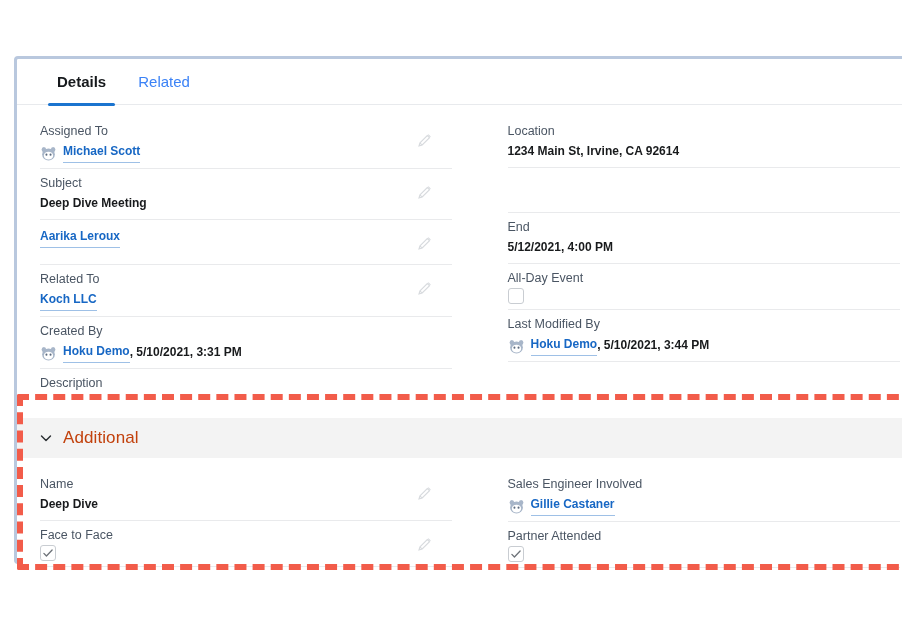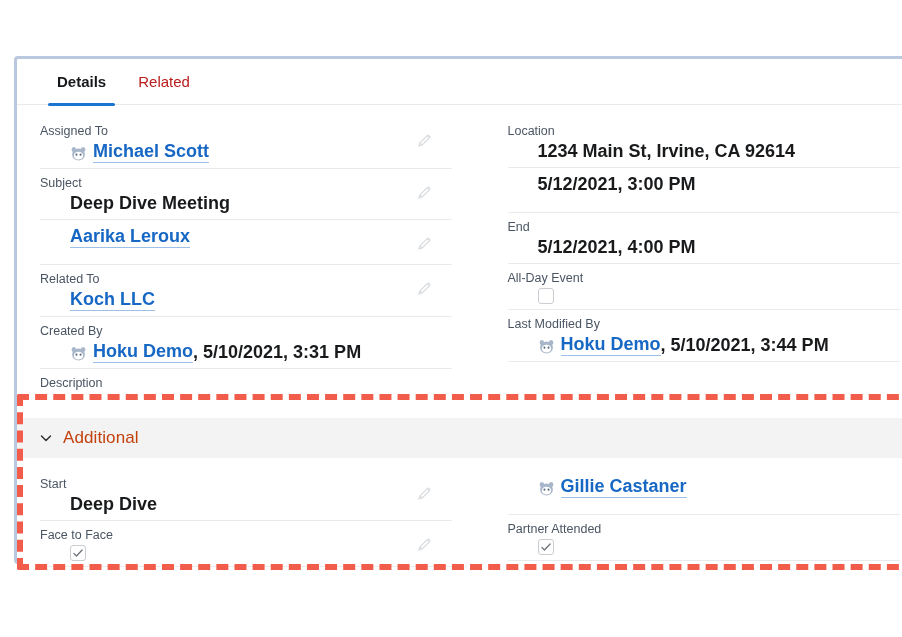--- a/index.html
+++ b/index.html
@@ -39,21 +39,21 @@
     padding-left: 24px;
     display: flex;
     align-items: center;
     border-bottom: 1px solid #e8eaed;
   }
   .tab {
     position: relative;
     height: 46px;
     line-height: 46px;
     font-size: 15px;
-    color: #b91c1c;
+    color: #3b82f6;
     padding: 0 16px;
     cursor: pointer;
     white-space: nowrap;
   }
   .tab.active {
     color: #16191c;
     font-weight: bold;
   }
   .tab.active::after {
     content: "";
@@ -88,28 +88,27 @@
   .field.noline { border-bottom: none; }
 
   .flabel {
     font-size: 12.5px;
     color: #4a5563;
     line-height: 16px;
     margin-bottom: 2px;
     white-space: nowrap;
   }
   .fvalue {
-    font-size: 18px;
+    font-size: 12px;
     color: #181a1c;
     line-height: 21px;
     display: flex;
     align-items: center;
     white-space: nowrap;
     font-weight: 600;
-    margin-left: 30px;
   }
 
   a.link {
     color: #1767c4;
     text-decoration: none;
     border-bottom: 1px solid #9ec0e6;
     font-weight: 600;
     cursor: pointer;
   }
 
@@ -295,21 +294,20 @@
         </div>
 
         <div class="fcol right">
 
           <div class="field">
             <div class="flabel">Location</div>
             <div class="fvalue">1234 Main St, Irvine, CA 92614</div>
           </div>
 
           <div class="field">
-            <div class="fvalue">5/12/2021, 3:00 PM</div>
           </div>
 
           <div class="field">
             <div class="flabel">End</div>
             <div class="fvalue">5/12/2021, 4:00 PM</div>
           </div>
 
           <div class="field">
             <div class="flabel">All-Day Event</div>
             <div class="fvalue">
@@ -347,21 +345,21 @@
       </span>
       <span class="section-title">Additional</span>
     </div>
 
     <div class="fields">
       <div class="frow">
 
         <div class="fcol left">
 
           <div class="field">
-            <div class="flabel">Start</div>
+            <div class="flabel">Name</div>
             <div class="fvalue">Deep Dive</div>
             <span class="pencil">
               <svg viewBox="0 0 14 14" width="14" height="14">
                 <path d="M1 13l1-3.2 7.3-7.3 2.2 2.2L4.2 12z" fill="none" stroke="#b7bcc3" stroke-width="1.1"></path>
                 <path d="M10.1 1.6l2.3 2.3" stroke="#b7bcc3" stroke-width="1.1" fill="none"></path>
                 <path d="M1.9 9.9l2.2 2.2" stroke="#b7bcc3" stroke-width="1.1" fill="none"></path>
               </svg>
             </span>
           </div>
 
@@ -381,20 +379,21 @@
                 <path d="M1.9 9.9l2.2 2.2" stroke="#b7bcc3" stroke-width="1.1" fill="none"></path>
               </svg>
             </span>
           </div>
 
         </div>
 
         <div class="fcol right">
 
           <div class="field">
+            <div class="flabel">Sales Engineer Involved</div>
             <div class="fvalue">
               <span class="avatar">
                 <svg viewBox="0 0 24 24" width="17" height="17">
                   <ellipse cx="12" cy="13.5" rx="9" ry="8.5" fill="#a8b6c9"></ellipse>
                   <ellipse cx="5.5" cy="6.5" rx="3.2" ry="3.6" fill="#a8b6c9"></ellipse>
                   <ellipse cx="18.5" cy="6.5" rx="3.2" ry="3.6" fill="#a8b6c9"></ellipse>
                   <ellipse cx="12" cy="15" rx="6.6" ry="5.6" fill="#ffffff"></ellipse>
                   <circle cx="9.1" cy="13.6" r="1.45" fill="#5c6b7f"></circle>
                   <circle cx="14.9" cy="13.6" r="1.45" fill="#5c6b7f"></circle>
                 </svg>

